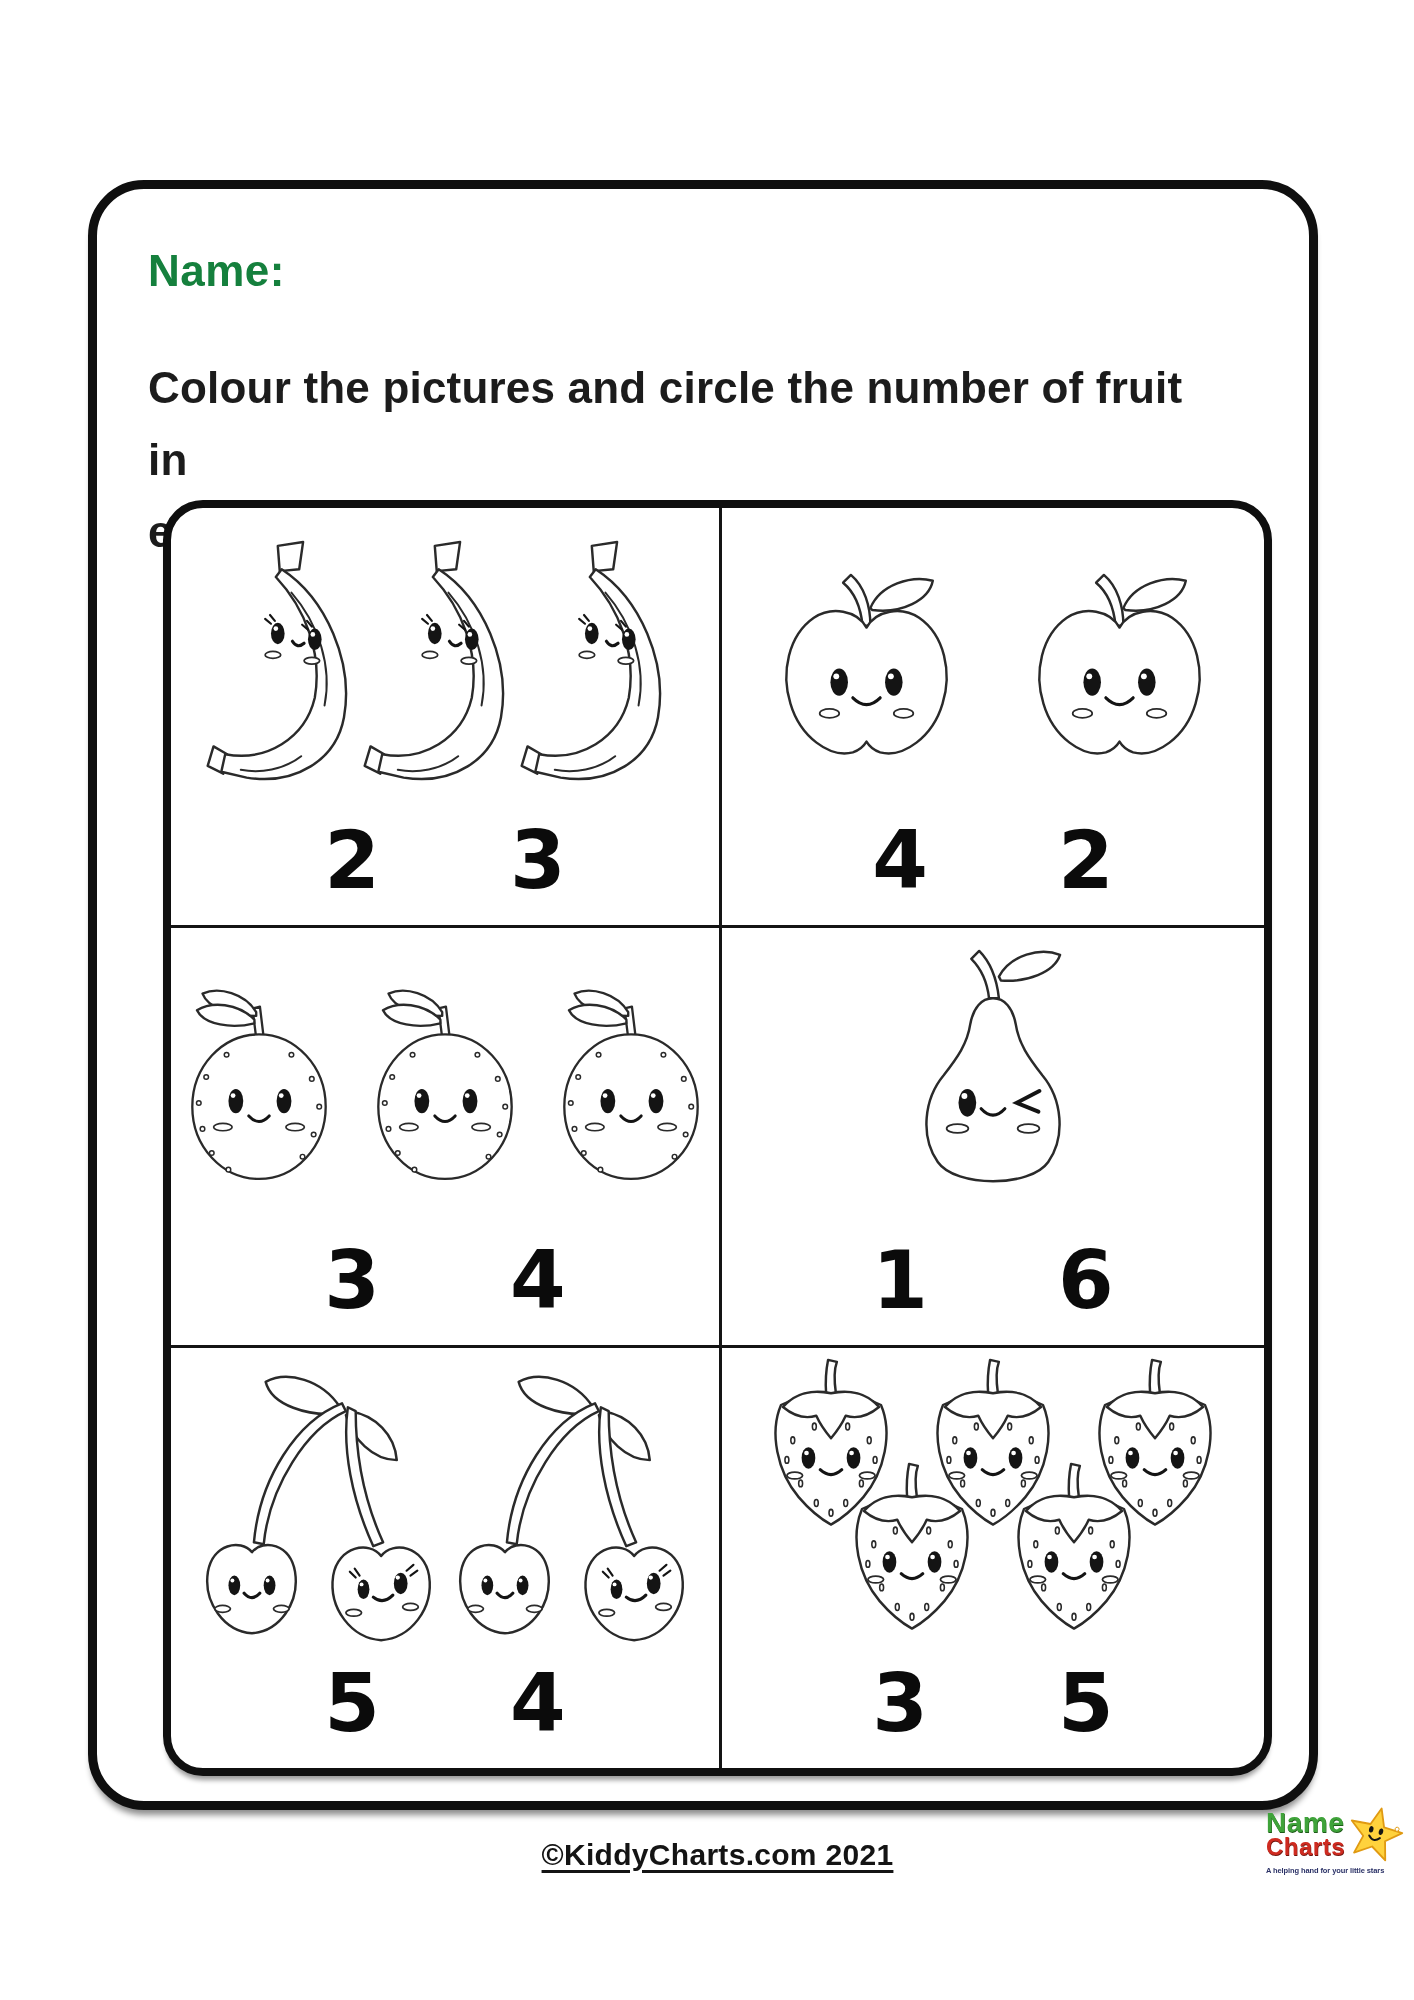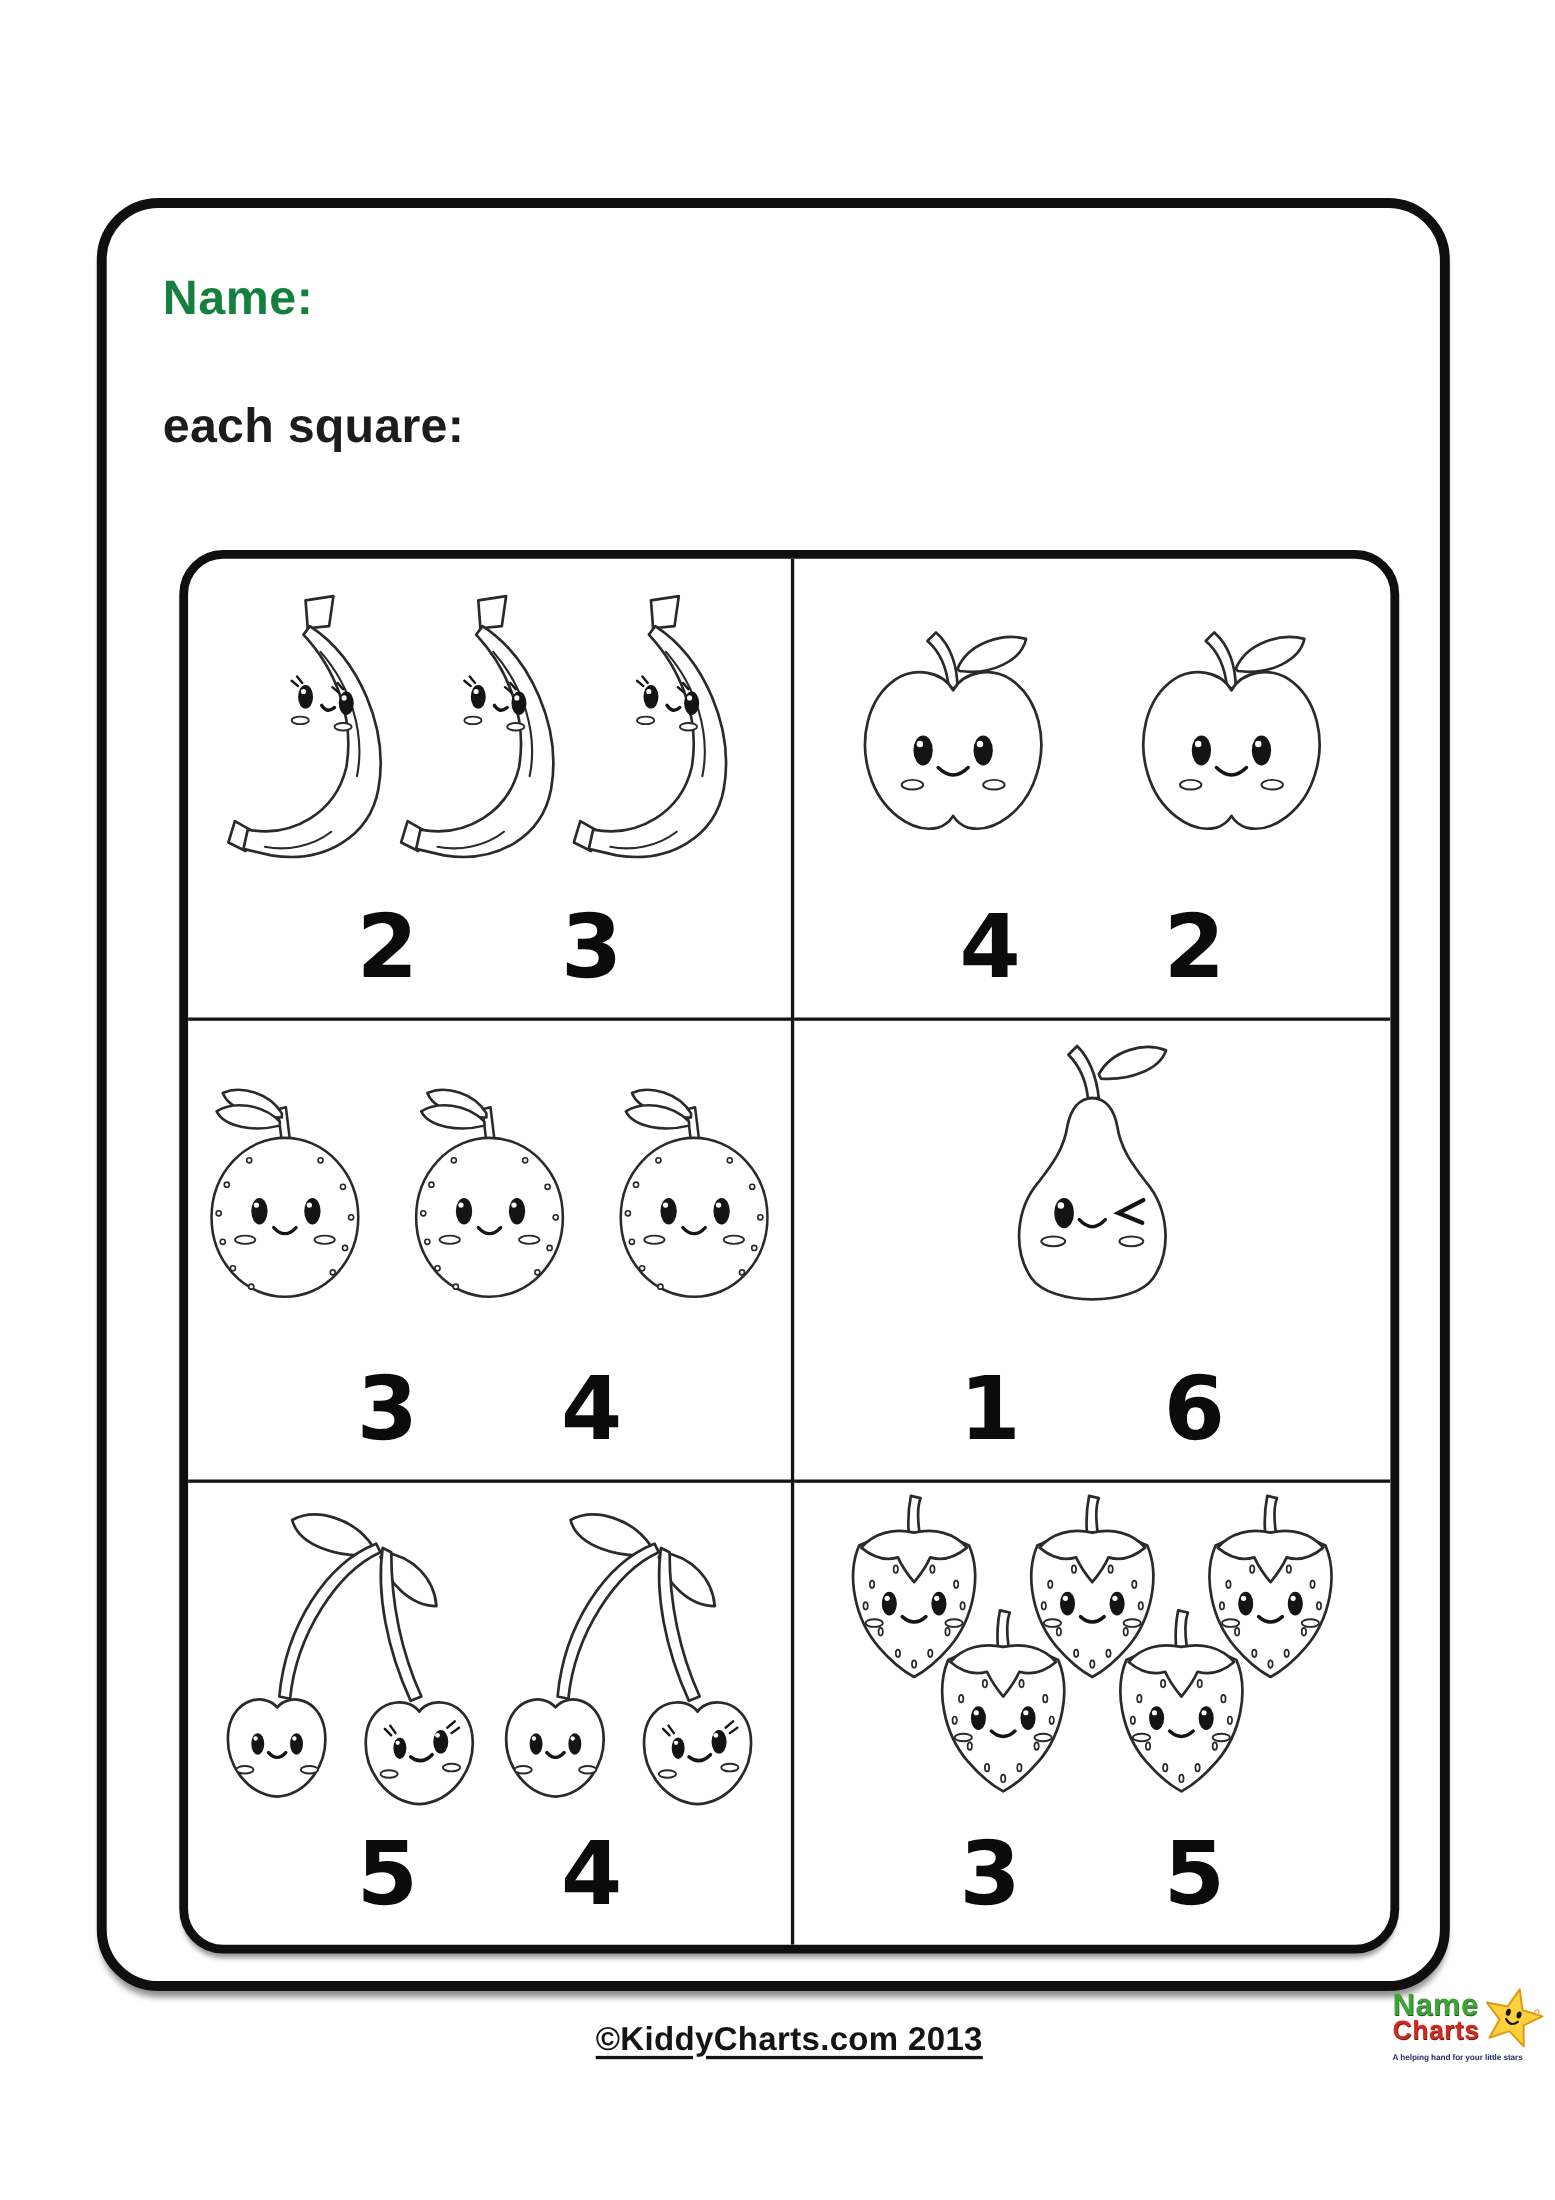--- a/index.html
+++ b/index.html
@@ -88,20 +88,21 @@
   .dot{fill:#ffffff;stroke:#2a2a2a;stroke-width:1.6;}
 </style>
 </head>
 <body>
 
 <div class="page-border"></div>
 
 <div class="name-label">Name:</div>
 
 <div class="instructions">
+  <div>Colour the pictures and circle the number of fruit in</div>
   <div>each square:</div>
 </div>
 
 <div class="grid">
   <div class="cell" data-fruit="banana">
     <div class="fruits">
         <svg viewBox="0 0 190 270" xmlns="http://www.w3.org/2000/svg" class="fruit fruit-banana">
     <path class="outline" d="M84,8 L110,4 L106,32 L86,34 Z"></path>
     <path class="outline" d="M28,242 L12,234 L18,214 L32,222 Z"></path>
     <path class="outline" d="M88,32 C134,62 162,128 152,184 C144,228 102,254 52,246 L26,240 L30,222 C72,230 112,206 122,164 C130,118 112,72 82,40 Z"></path>
@@ -470,21 +471,21 @@
     <ellipse class="blush" cx="112" cy="122" rx="8" ry="3.5"></ellipse>
   </svg>
       </div>
     <div class="options">
         <div class="opt">3</div>
         <div class="opt">5</div>
       </div>
   </div>
 </div>
 
-<div class="footer">©KiddyCharts.com 2013</div>
+<div class="footer">©KiddyCharts.com 2021</div>
 
 <div class="logo">
   <div class="logo-word1">Name</div>
   <div class="logo-word2">Charts</div>
   <svg class="logo-star" viewBox="-34 -34 68 68">
     <g transform="rotate(14)">
       <polygon points="0,-30 7.64,-10.52 28.53,-9.27 12.36,4.02 17.63,24.27 0,13 -17.63,24.27 -12.36,4.02 -28.53,-9.27 -7.64,-10.52" style="fill:var(--logo-star,#ffd23d);stroke:#e09a12;stroke-width:2;stroke-linejoin:round"></polygon>
       <ellipse cx="-5.5" cy="-5" rx="2.4" ry="3.6" fill="#141414"></ellipse>
       <ellipse cx="5.5" cy="-5" rx="2.4" ry="3.6" fill="#141414"></ellipse>
       <path d="M-6,2 Q0,9 6,2" fill="none" stroke="#141414" stroke-width="2.2" stroke-linecap="round"></path>

